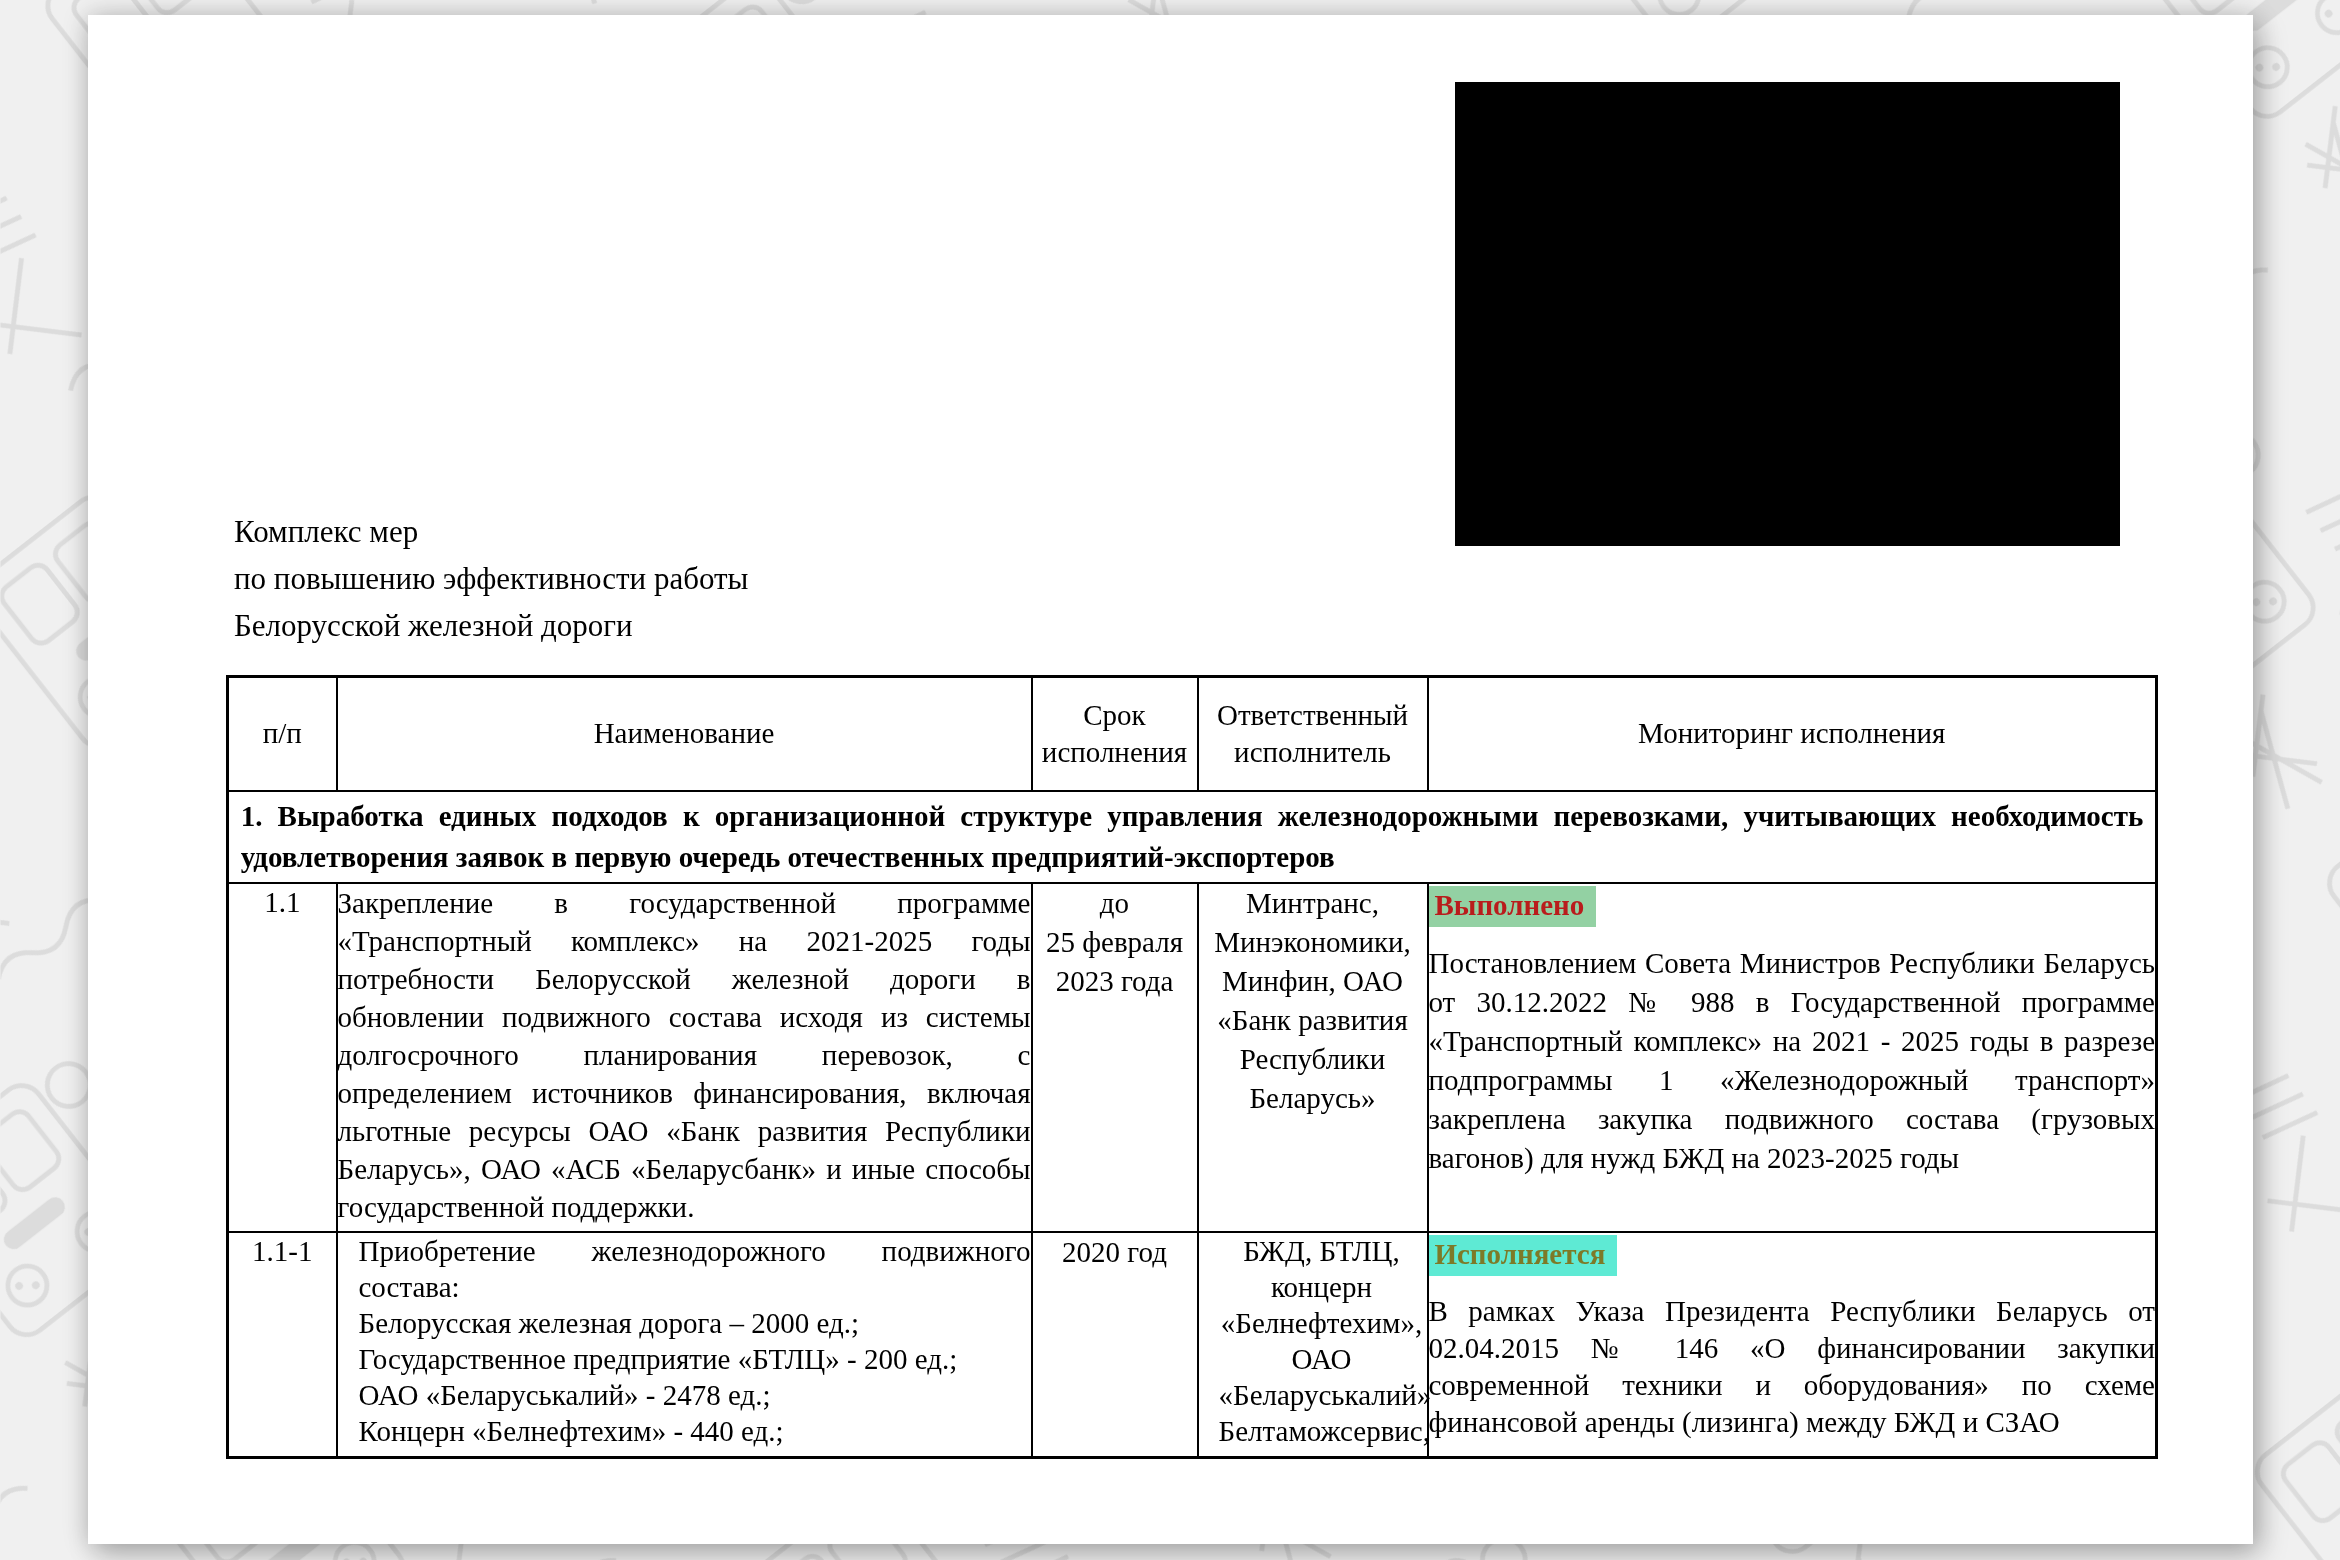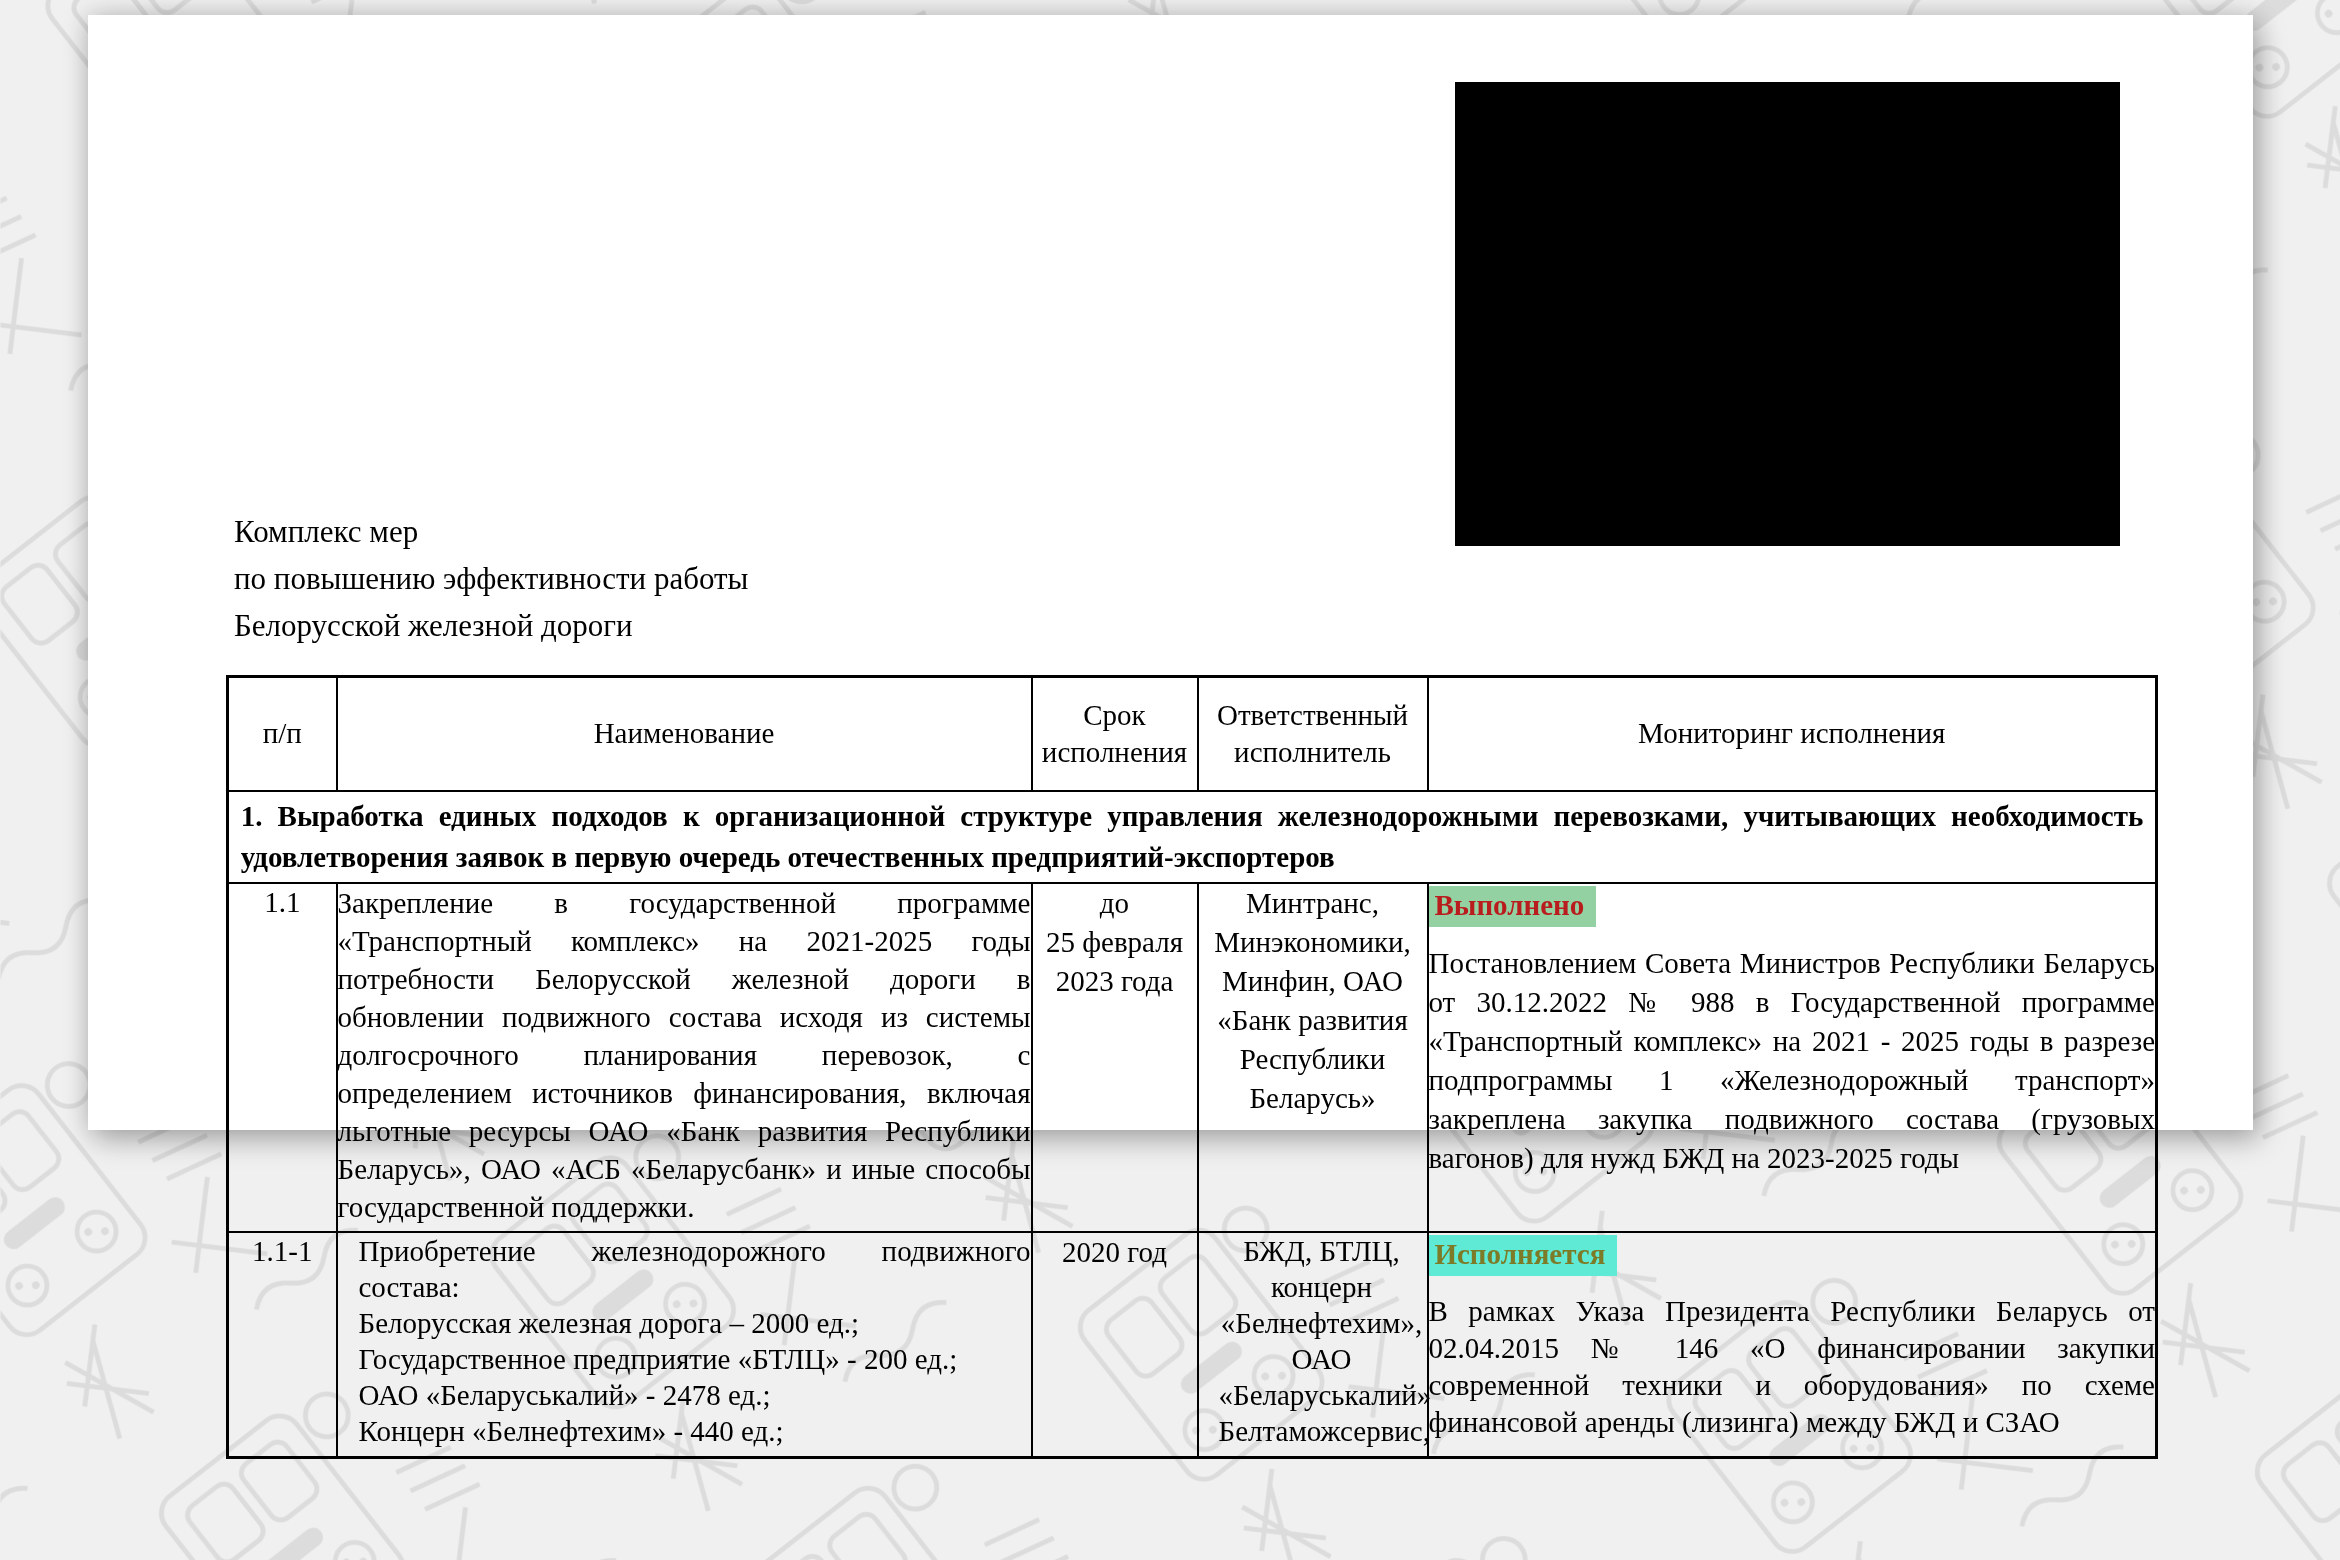--- a/index.html
+++ b/index.html
@@ -9,21 +9,21 @@
     font-family: "Liberation Serif", "DejaVu Serif", serif;
     background: #f0f0f0;
   }
   .bg {
     position: absolute; left: 0; top: 0;
     width: 2341px; height: 1560px;
   }
   .sheet {
     position: absolute;
     left: 88px; top: 14.6px;
-    width: 2165px; height: 1115px;
+    width: 2165px; height: 1529px;
     background: #ffffff;
     box-shadow: 0 0 25px rgba(0,0,0,0.20), 7.8px 11.7px 27px rgba(0,0,0,0.22);
   }
   .doc-title {
     position: absolute;
     left: 146px; top: 493px;
     font-size: 31px;
     line-height: 47px;
     color: #000;
     white-space: pre-line;

